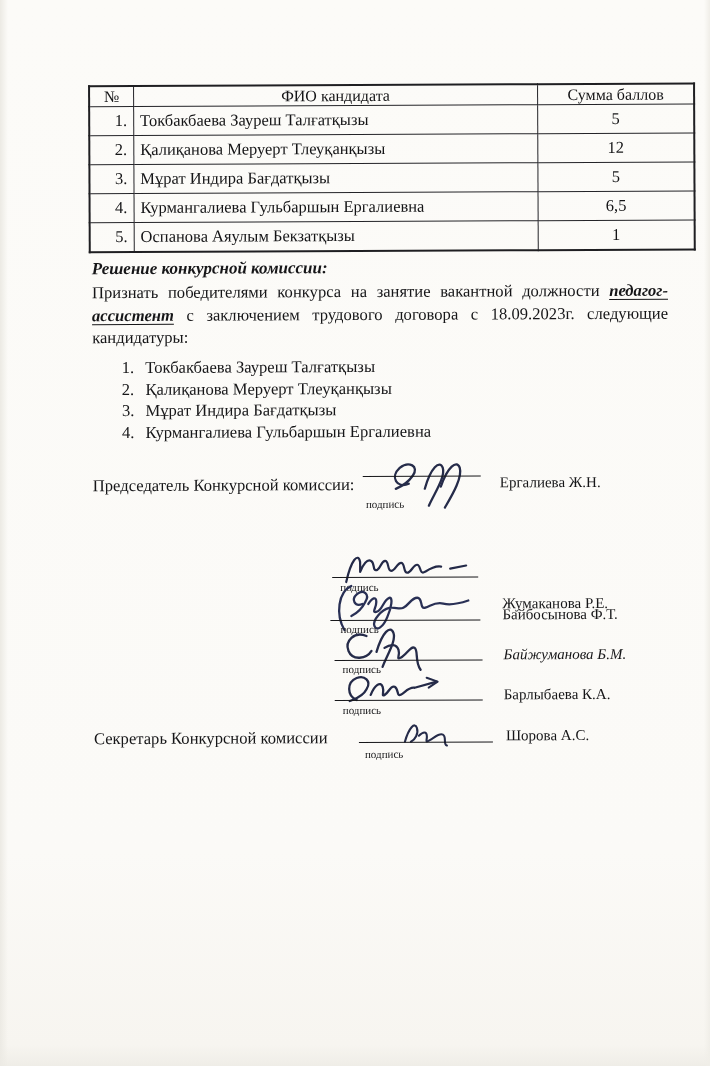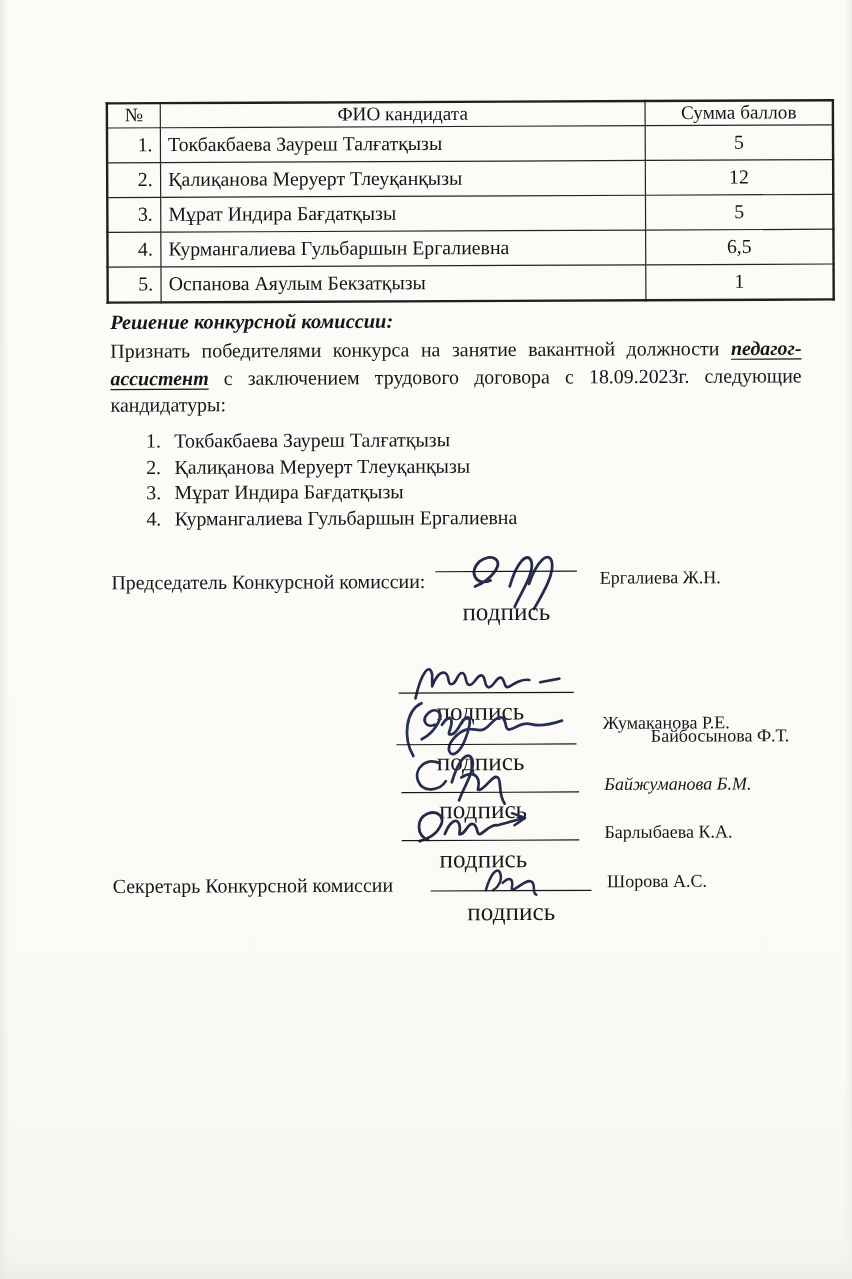--- a/index.html
+++ b/index.html
@@ -66,22 +66,22 @@
     margin: 7px 0 0 0; padding-left: 46px;
     font-size: 16.6px; line-height: 21.8px; color: #161618;
   }
   ol.winners li { padding-left: 7px; }
 
   
   .sig-label { position: absolute; font-size: 16.6px; color: #161618; white-space: nowrap; }
   .sig-name  { position: absolute; font-size: 15px; color: #161618; white-space: nowrap; }
   .sig-line  { position: absolute; border-bottom: 1.6px solid #17171a; }
   .sig-caption {
-    position: absolute; font-size: 21px; color: #1a1a1c;
-    text-align: center; white-space: nowrap;
+    position: absolute; font-size: 11px; color: #1a1a1c;
+    white-space: nowrap;
   }
   .sig-ink { position: absolute; pointer-events: none; }
   .sig-ink path { fill: none; stroke-linecap: round; stroke-linejoin: round; }
 </style>
 </head>
 <body>
 
 <div id="page">
   <div class="scan">
 
@@ -154,21 +154,21 @@
     <div class="sig-caption" style="left:340px; top:581px; width:120px;">подпись</div>
     <div class="sig-name" style="left:502px; top:596px;">Жумаканова Р.Е.</div>
 
     <svg class="sig-ink" style="left:330px; top:580px;" width="152" height="52" viewBox="0 0 152 52">
       <path d="M14 50 C5 34 8 12 21 6" stroke="#293055" stroke-width="2.3"></path>
       <path d="M32 24 C25 27 20 20 27 14 C33 9 40 14 35 22 C31 30 25 34 21 36" stroke="#293055" stroke-width="2.3"></path>
       <path d="M38 24 C42 18 46 16 46 22 C46 28 41 33 46 32 C52 31 53 20 59 18 C63 17 61 28 57 37 C53 47 46 52 44 46 C42 40 51 30 59 28 C65 27 69 30 73 28 C79 25 81 18 87 18 C93 18 89 30 95 28 C101 26 105 22 113 24 C121 26 129 24 138 21" stroke="#293055" stroke-width="2.3"></path>
     </svg>
     <div class="sig-line" style="left:330px; top:620px; width:150px;"></div>
     <div class="sig-caption" style="left:340px; top:623px; width:120px;">подпись</div>
-    <div class="sig-name" style="left:502px; top:607px;margin-left:40px;">Байбосынова Ф.Т.</div>
+    <div class="sig-name" style="left:502px; top:607px;">Байбосынова Ф.Т.</div>
 
     <svg class="sig-ink" style="left:338px; top:622px;" width="120" height="52" viewBox="0 0 120 52">
       <path d="M28 14 C16 9 6 19 10 29 C14 39 28 37 33 29" stroke="#262c4a" stroke-width="2.3"></path>
       <path d="M38 30 C44 10 52 3 55 11 C58 19 48 34 44 45" stroke="#262c4a" stroke-width="2.3"></path>
       <path d="M46 26 C52 22 58 22 60 28 C62 34 57 38 62 36 C68 33 72 24 76 26 C80 28 76 40 82 48" stroke="#262c4a" stroke-width="2.3"></path>
     </svg>
     <div class="sig-line" style="left:334px; top:660px; width:148px;"></div>
     <div class="sig-caption" style="left:342px; top:663px; width:120px;">подпись</div>
     <div class="sig-name" style="left:503px; top:647px;font-style:italic;">Байжуманова Б.М.</div>
 

